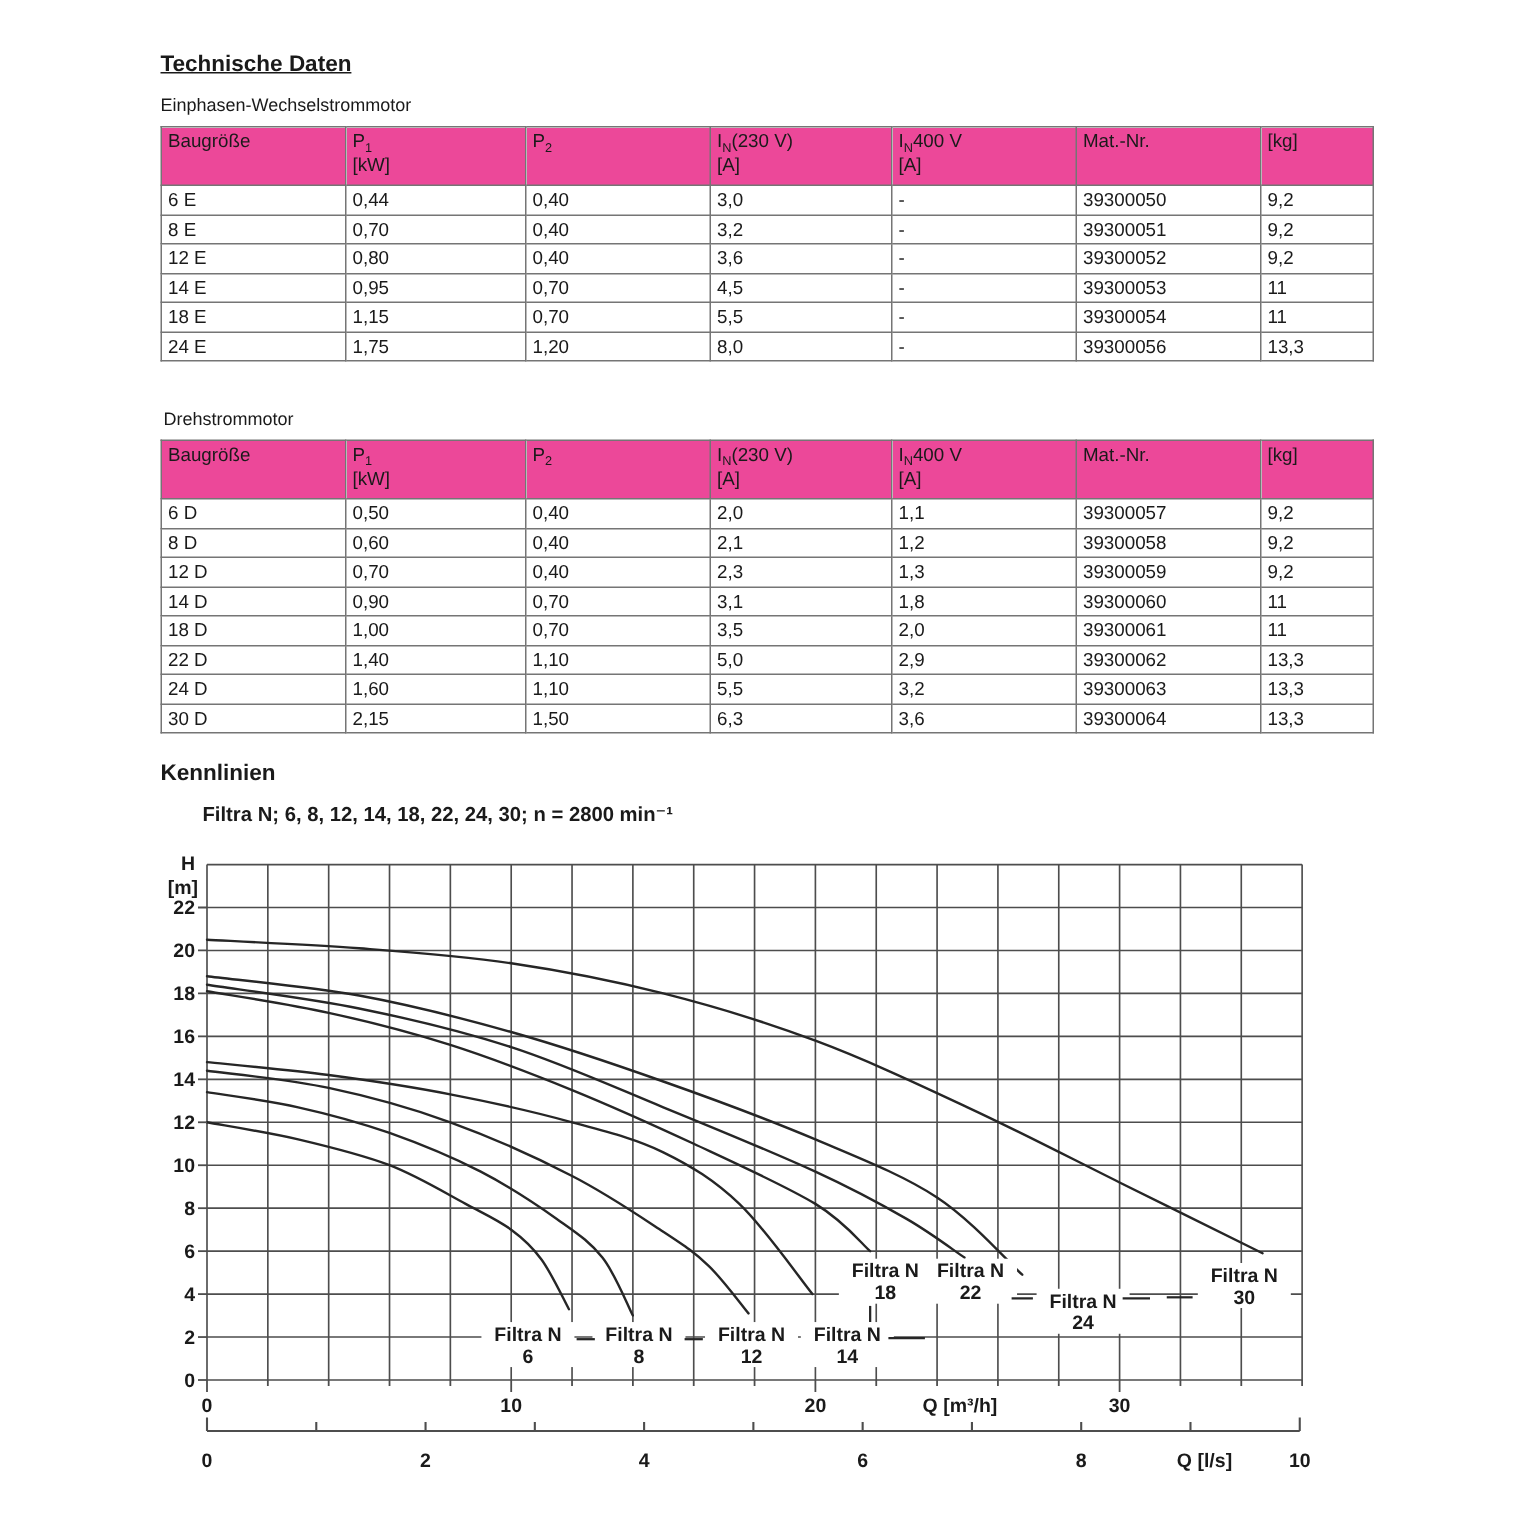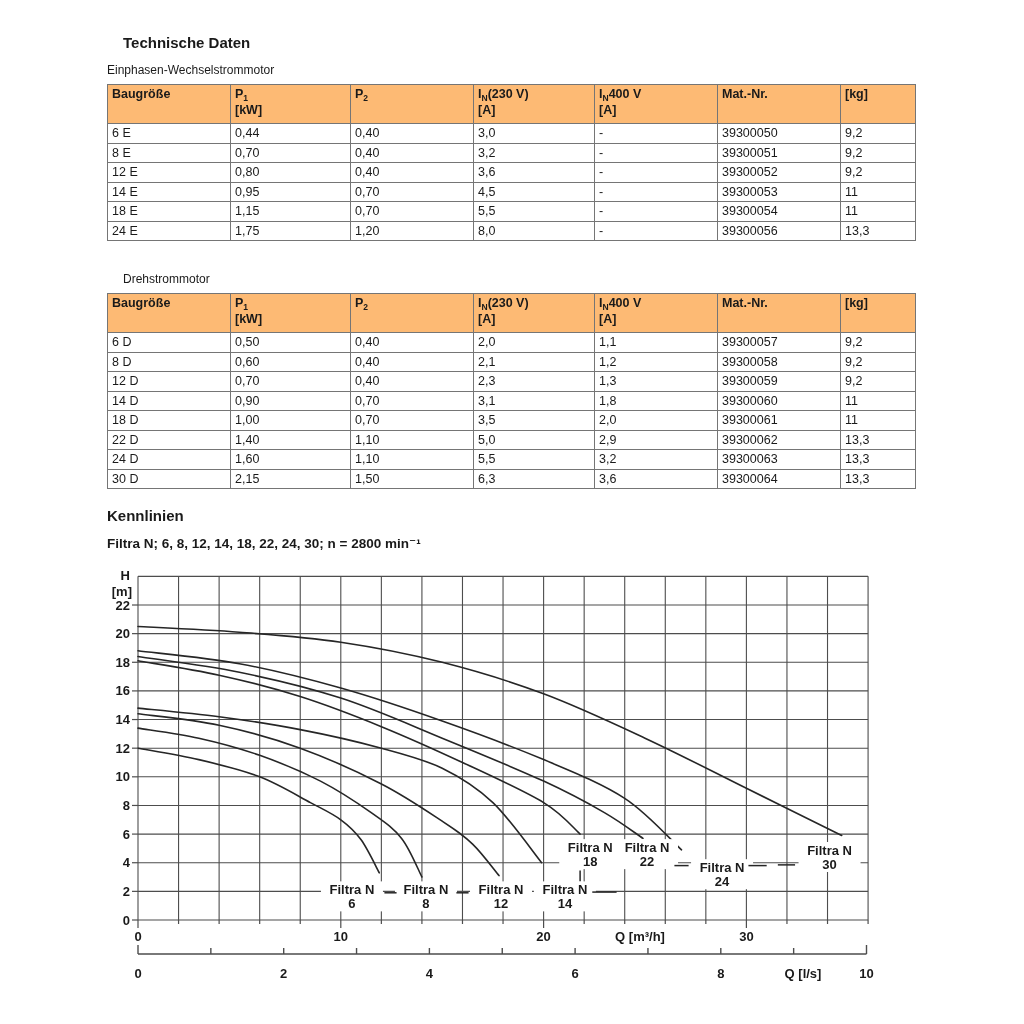--- a/index.html
+++ b/index.html
@@ -3,39 +3,39 @@
 <meta charset="utf-8">
 <style>
   html,body{margin:0;padding:0;}
   body{
     width:1024px;height:1024px;position:relative;background:#ffffff;
     font-family:"Liberation Sans","DejaVu Sans",sans-serif;color:#1a1a1a;
     overflow:hidden;
   }
   .heading{position:absolute;font-weight:bold;font-size:15px;white-space:nowrap;}
   .caption{position:absolute;font-size:12px;white-space:nowrap;}
-  .subtitle{position:absolute;font-weight:bold;font-size:13.5px;white-space:nowrap;}
+  .subtitle{position:absolute;font-weight:bold;font-size:13.5px;white-space:nowrap;margin-left:28px;}
   table.data{
     position:absolute;border-collapse:collapse;table-layout:fixed;
     font-size:12.5px;color:#1a1a1a;
   }
   table.data th,table.data td{
     border:1px solid #757575;padding:1px 4px;text-align:left;vertical-align:top;
     white-space:nowrap;overflow:hidden;font-size:12.5px;
   }
-  table.data th{background:#fdba74;font-weight:bold;height:36px;line-height:16px;}
+  table.data th{background:#ec4899;font-weight:normal;height:36px;line-height:16px;}
   table.data td{height:16.5px;line-height:16px;}
   sub{font-size:8.5px;line-height:0;vertical-align:-3px;}
   #chart-wrap{position:absolute;left:0;top:555px;width:1024px;height:465px;}
   svg text{fill:#1a1a1a;}
 </style>
 </head>
 <body>
 
-<div class="heading" style="left:123px;top:34px;">Technische Daten</div>
+<div class="heading" style="left:107px;top:34px;text-decoration:underline;">Technische Daten</div>
 
 <div class="caption" style="left:107px;top:63px;">Einphasen-Wechselstrommotor</div>
 
 <table class="data" style="left:107px;top:84px;">
     <colgroup>
       <col style="width: 123px;">
       <col style="width: 120px;">
       <col style="width: 123px;">
       <col style="width: 121px;">
       <col style="width: 123px;">
@@ -121,21 +121,21 @@
         <td>1,75</td>
         <td>1,20</td>
         <td>8,0</td>
         <td>-</td>
         <td>39300056</td>
         <td>13,3</td>
       </tr>
     </tbody>
   </table>
 
-<div class="caption" style="left:123px;top:272px;text-align:center;">Drehstrommotor</div>
+<div class="caption" style="left:109px;top:272px;text-align:center;">Drehstrommotor</div>
 
 <table class="data" style="left:107px;top:293px;">
     <colgroup>
       <col style="width: 123px;">
       <col style="width: 120px;">
       <col style="width: 123px;">
       <col style="width: 121px;">
       <col style="width: 123px;">
       <col style="width: 123px;">
       <col style="width: 75px;">

